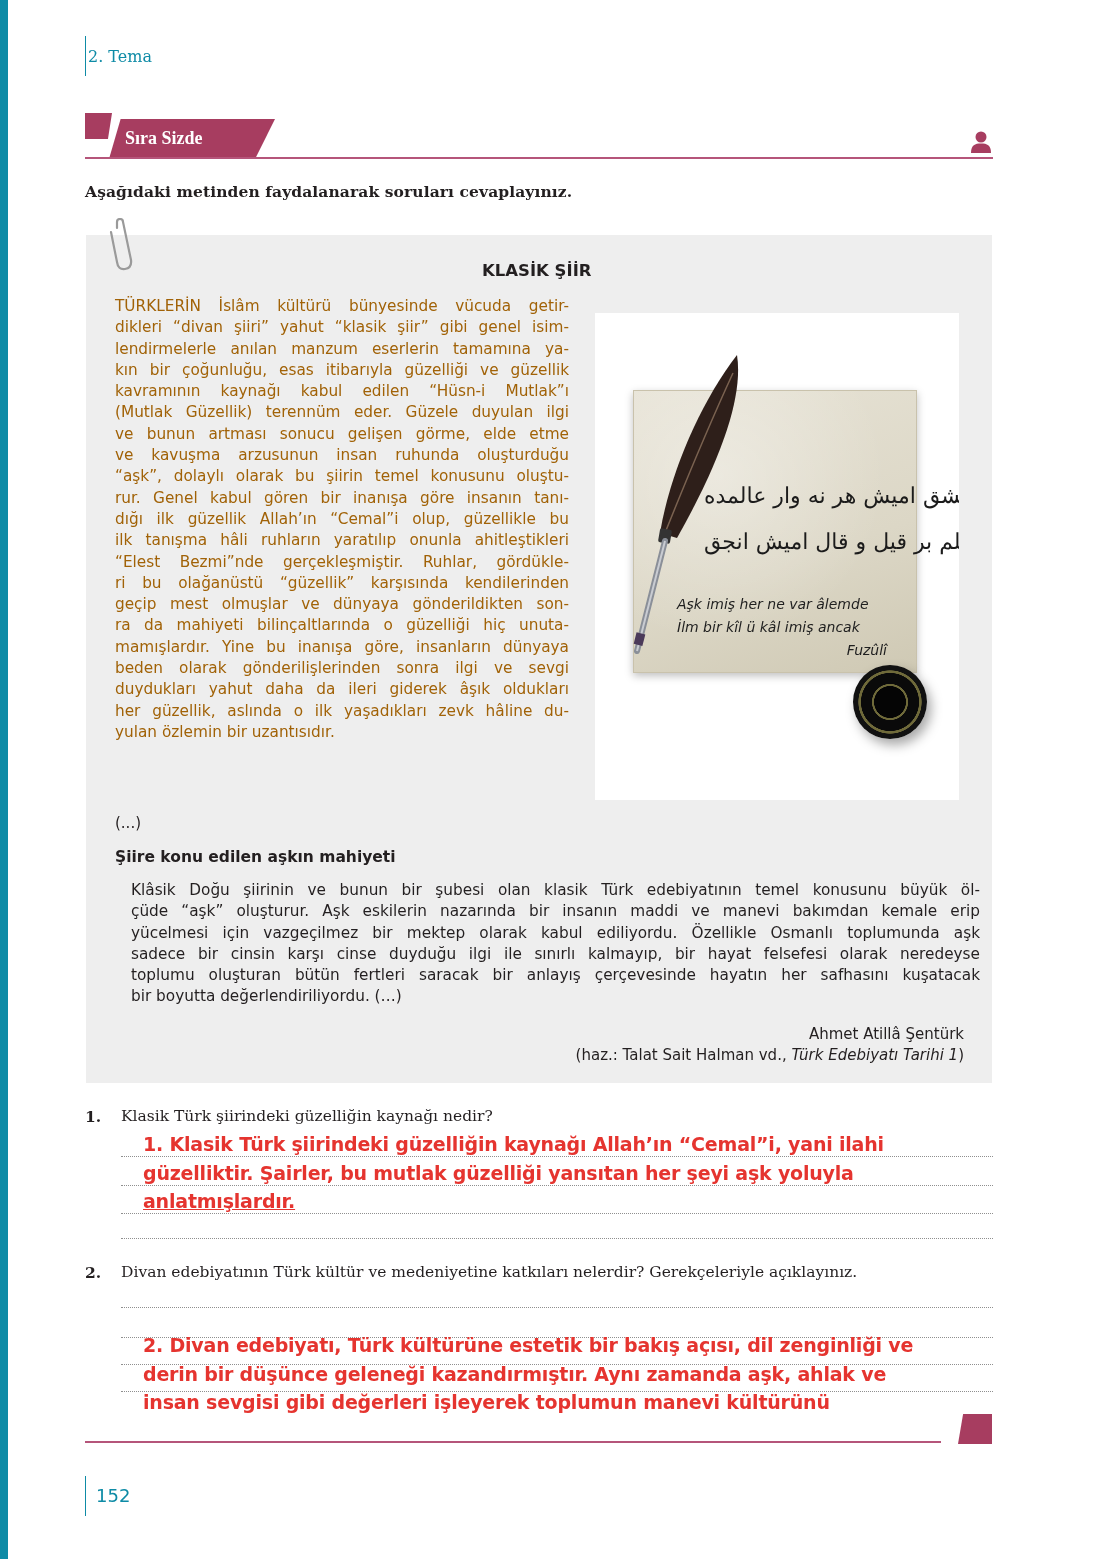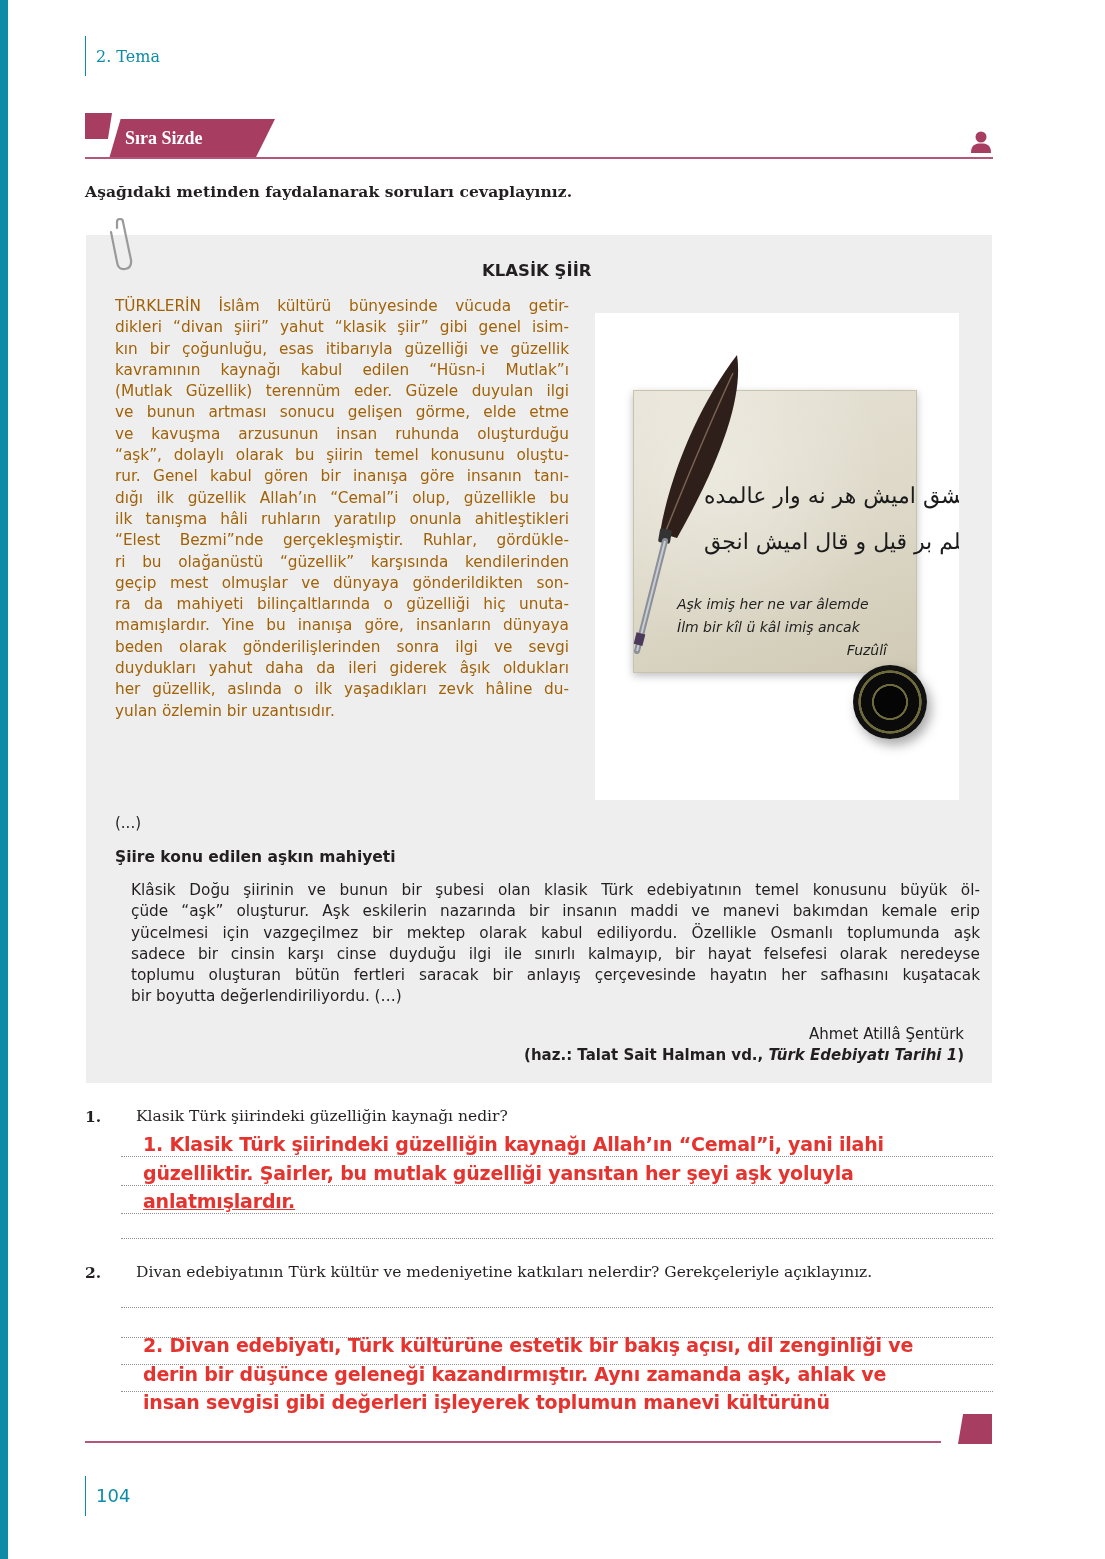--- a/index.html
+++ b/index.html
@@ -1,21 +1,21 @@
 <!DOCTYPE html>
 <html><head>
 <meta charset="utf-8">
 <style>
   * { margin:0; padding:0; box-sizing:border-box; }
   html, body { width:1105px; height:1559px; background:#ffffff; overflow:hidden; }
   body { position:relative; font-family:"DejaVu Sans", sans-serif; color:#231f20; }
 
   .edge-bar { position:absolute; left:0; top:0; width:8px; height:1559px; background:#0e8ba6; }
 
-  .header-tema { position:absolute; left:85px; top:36px; height:40px; border-left:1.5px solid #0e8ba6; padding-left:10px; }
+  .header-tema { position:absolute; left:85px; top:36px; height:40px; border-left:1.5px solid #0e8ba6; padding-left:2px; }
   .header-tema span { font-family:"DejaVu Serif", serif; font-size:16px; color:#0e8ba6; line-height:42px; }
 
   .sira-wrap { position:absolute; left:85px; top:113px; width:908px; height:48px; }
   .sira-tab-small { position:absolute; left:0; top:0; width:27px; height:26px; background:#a73d60; clip-path:polygon(0 0,100% 0,85% 100%,0 100%); }
   .sira-tab { position:absolute; left:24px; top:6px; width:166px; height:40px; background:#a73d60; clip-path:polygon(7% 0,100% 0,88% 100%,0 100%); }
   .sira-tab span { position:absolute; left:16px; top:9px; font-family:Liberation Serif, serif; font-weight:bold; font-size:18px; color:#ffffff; }
   .sira-line { position:absolute; left:0; top:44px; width:908px; height:2px; background:#b5557a; }
   .person-icon { position:absolute; left:970px; top:130px; width:22px; height:24px; }
 
   .instruction { position:absolute; left:85px; top:182px; font-family:"DejaVu Serif", serif; font-weight:bold; font-size:15.5px; color:#231f20; letter-spacing:0.1px; }
@@ -36,25 +36,25 @@
   .poet { position:absolute; right:72px; font-family:"DejaVu Sans", sans-serif; font-style:italic; font-size:14px; color:#1f1f1f; }
   .quill { position:absolute; left:20px; top:20px; width:150px; height:330px; }
   .inkpot { position:absolute; left:258px; top:352px; width:74px; height:74px; border-radius:50%; background:radial-gradient(circle at 50% 50%, #050505 0 30%, #6f6a3a 31% 34%, #0a0a0a 35% 55%, #6f6a3a 56% 60%, #111 61% 100%); box-shadow:4px 6px 12px rgba(0,0,0,0.35); }
 
   .ellipsis { position:absolute; left:115px; top:814px; font-size:15px; }
   .subhead { position:absolute; left:115px; top:848px; font-weight:bold; font-size:15.5px; }
   .para2 { position:absolute; left:115px; top:880px; width:849px; font-size:15.3px; line-height:21.3px;margin-left:16px; }
   .para2 span.line { display:block; text-align:justify; text-align-last:justify; white-space:nowrap; }
   .para2 span.line.last { text-align-last:left; }
   .author { position:absolute; right:141px; top:1025px; font-size:15px; text-align:right; }
-  .source { position:absolute; right:141px; top:1046px; font-size:15px; text-align:right;font-weight:bold; }
+  .source { position:absolute; right:141px; top:1046px; font-size:15px; text-align:right; }
   .source i { font-style:italic; }
 
   .q-num { position:absolute; left:85px; font-family:"DejaVu Serif", serif; font-weight:bold; font-size:15.5px; }
-  .q-text { position:absolute; left:121px; font-family:"DejaVu Serif", serif; font-size:15.5px; color:#231f20;margin-left:15px; }
+  .q-text { position:absolute; left:121px; font-family:"DejaVu Serif", serif; font-size:15.5px; color:#231f20; }
   .dot-line { position:absolute; left:121px; width:872px; border-top:1.5px dotted #8f8f8f; height:0; }
   .answer { position:absolute; left:143px; font-family:"DejaVu Sans", sans-serif; font-weight:bold; font-size:19px; color:#e5342f; white-space:nowrap; letter-spacing:-0.2px; }
 
   .bottom-line { position:absolute; left:85px; top:1441px; width:856px; height:2px; background:#b5557a; }
   .bottom-block { position:absolute; left:958px; top:1414px; width:34px; height:30px; background:#a73d60; clip-path:polygon(15% 0,100% 0,100% 100%,0 100%); }
 
   .page-num-wrap { position:absolute; left:85px; top:1476px; height:40px; border-left:1.5px solid #0e8ba6; padding-left:10px; }
   .page-num-wrap span { font-family:"DejaVu Sans", sans-serif; font-size:18px; color:#0e8ba6; line-height:40px; }
 </style>
 </head>
@@ -83,20 +83,21 @@
 <div class="text-box"></div>
 <svg class="clip-icon" viewBox="0 0 30 54">
   <path d="M12 10 L12 4 Q12 1 15 1 Q18 1 18 4 L26 42 Q27 50 20 51 Q13 52 12 44 L6 14" fill="none" stroke="#9a9a9a" stroke-width="2.2" stroke-linecap="round"></path>
 </svg>
 
 <div class="klasik-title">KLASİK ŞİİR</div>
 
 <div class="para1">
   <span class="line">TÜRKLERİN İslâm kültürü bünyesinde vücuda getir-</span>
   <span class="line">dikleri “divan şiiri” yahut “klasik şiir” gibi genel isim-</span>
+  <span class="line">lendirmelerle anılan manzum eserlerin tamamına ya-</span>
   <span class="line">kın bir çoğunluğu, esas itibarıyla güzelliği ve güzellik</span>
   <span class="line">kavramının kaynağı kabul edilen “Hüsn-i Mutlak”ı</span>
   <span class="line">(Mutlak Güzellik) terennüm eder. Güzele duyulan ilgi</span>
   <span class="line">ve bunun artması sonucu gelişen görme, elde etme</span>
   <span class="line">ve kavuşma arzusunun insan ruhunda oluşturduğu</span>
   <span class="line">“aşk”, dolaylı olarak bu şiirin temel konusunu oluştu-</span>
   <span class="line">rur. Genel kabul gören bir inanışa göre insanın tanı-</span>
   <span class="line">dığı ilk güzellik Allah’ın “Cemal”i olup, güzellikle bu</span>
   <span class="line">ilk tanışma hâli ruhların yaratılıp onunla ahitleştikleri</span>
   <span class="line">“Elest Bezmi”nde gerçekleşmiştir. Ruhlar, gördükle-</span>
@@ -161,14 +162,14 @@
 <div class="dot-line" style="top:1364px;"></div>
 <div class="dot-line" style="top:1391px;"></div>
 <div class="answer" style="top:1334px;">2. Divan edebiyatı, Türk kültürüne estetik bir bakış açısı, dil zenginliği ve</div>
 <div class="answer" style="top:1363px;">derin bir düşünce geleneği kazandırmıştır. Aynı zamanda aşk, ahlak ve</div>
 <div class="answer" style="top:1391px;">insan sevgisi gibi değerleri işleyerek toplumun manevi kültürünü</div>
 
 <div class="bottom-line"></div>
 <div class="bottom-block"></div>
 
 <div class="page-num-wrap">
-  <span>104</span>
+  <span>152</span>
 </div>
 
 </body></html>

